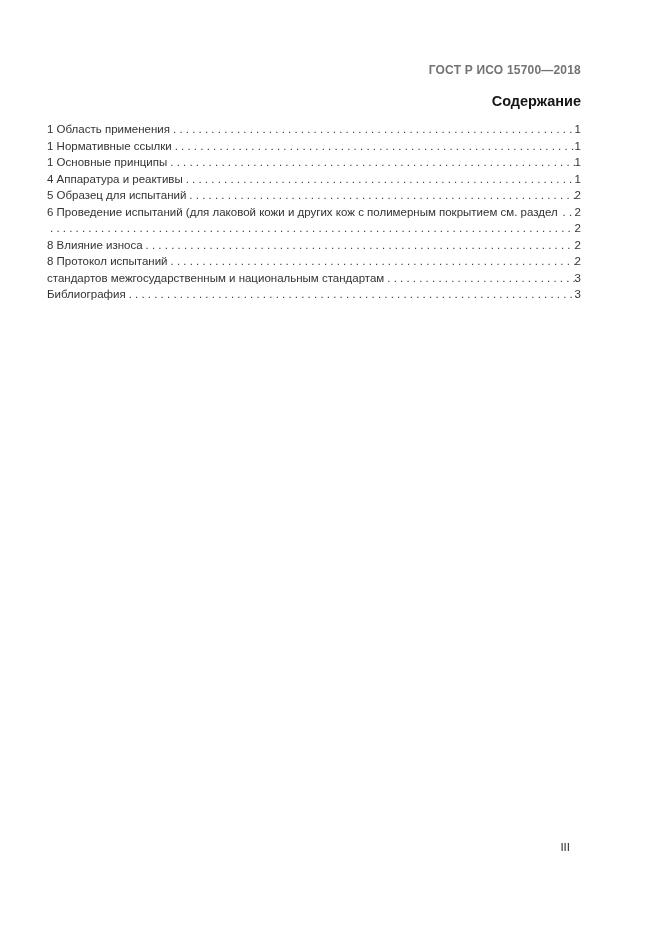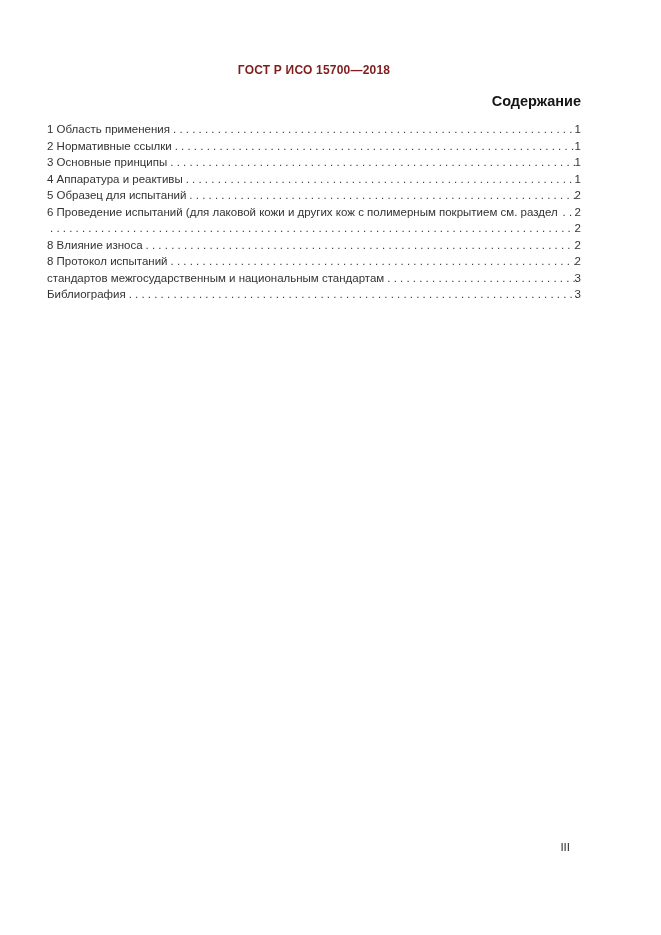--- a/index.html
+++ b/index.html
@@ -16,24 +16,24 @@
     color: #2b2b2b;
     overflow: hidden;
   }
   .content {
     position: absolute;
     left: 47px;
     top: 63px;
     width: 534px; 
   }
   .doc-header {
-    text-align: center;
+    text-align: right;
     font-size: 12px;
     font-weight: bold;
-    color: #7f1d1d;
+    color: #737373;
     line-height: 14px;
     letter-spacing: 0.2px;
   }
   .doc-title {
     text-align: right;
     font-size: 14.5px;
     font-weight: bold;
     color: #161616;
     margin-top: 15px;
     line-height: 18px;
@@ -95,27 +95,27 @@
 
     <div class="toc">
 
       <div class="toc-row">
         <span class="toc-title">1 Область применения</span>
         <span class="toc-dots"></span>
         <span class="toc-page">1</span>
       </div>
 
       <div class="toc-row">
-        <span class="toc-title">2 Нормативные ссылки</span>
+        <span class="toc-title">1 Нормативные ссылки</span>
         <span class="toc-dots"></span>
         <span class="toc-page">1</span>
       </div>
 
       <div class="toc-row">
-        <span class="toc-title">3 Основные принципы</span>
+        <span class="toc-title">1 Основные принципы</span>
         <span class="toc-dots"></span>
         <span class="toc-page">1</span>
       </div>
 
       <div class="toc-row">
         <span class="toc-title">4 Аппаратура и реактивы</span>
         <span class="toc-dots"></span>
         <span class="toc-page">1</span>
       </div>
 

